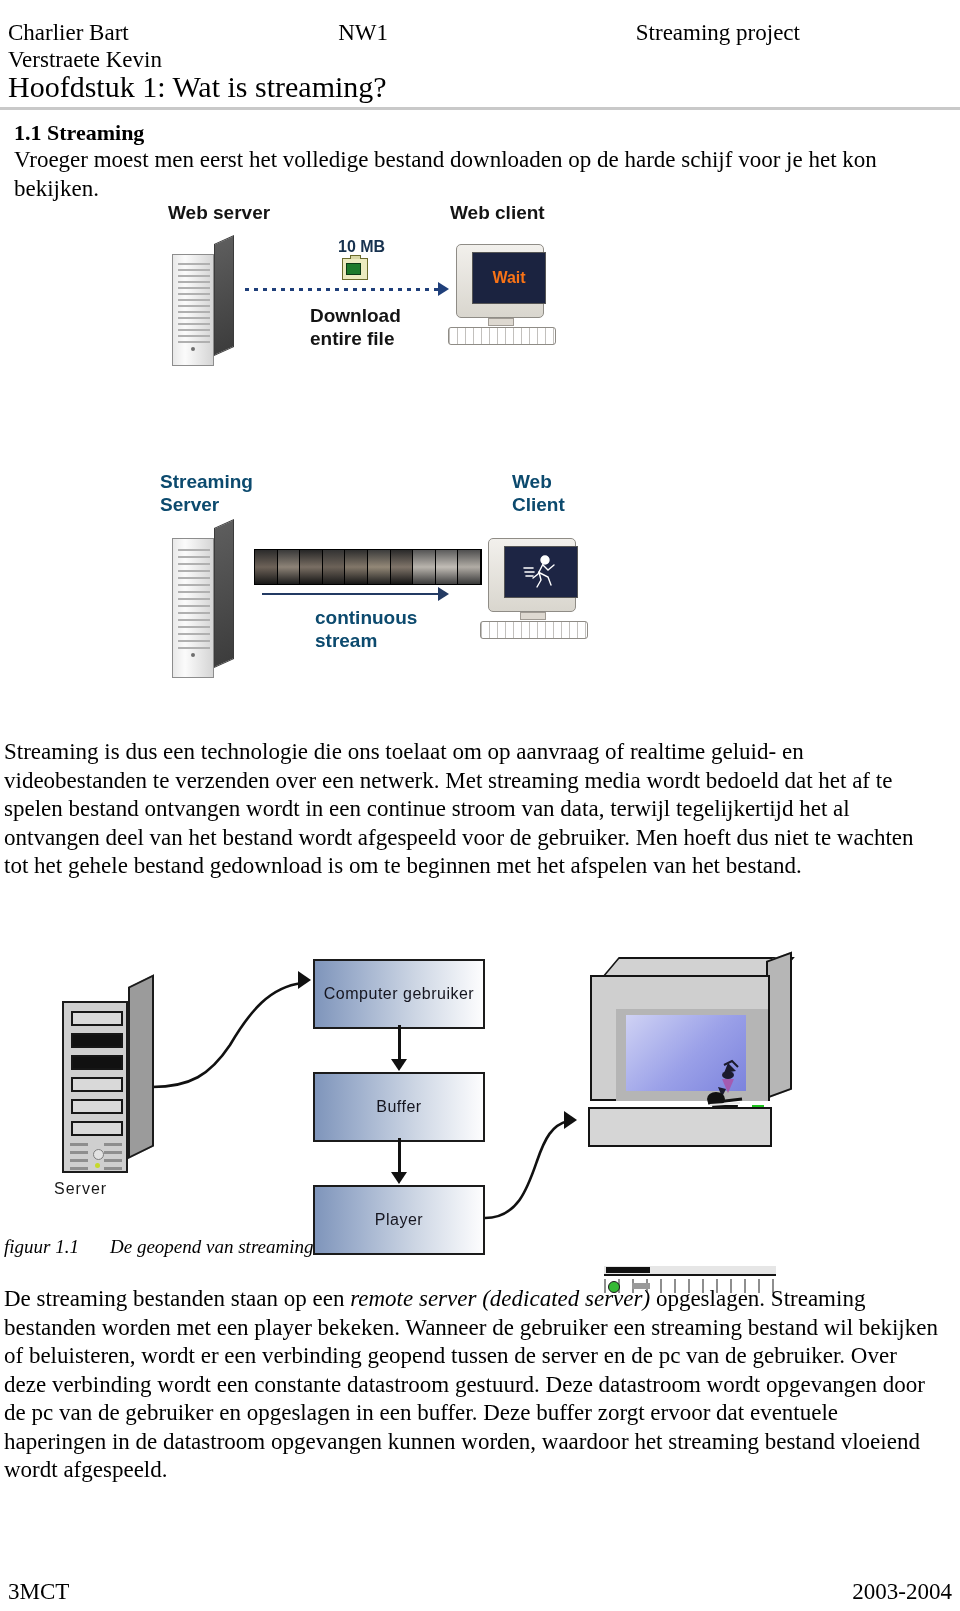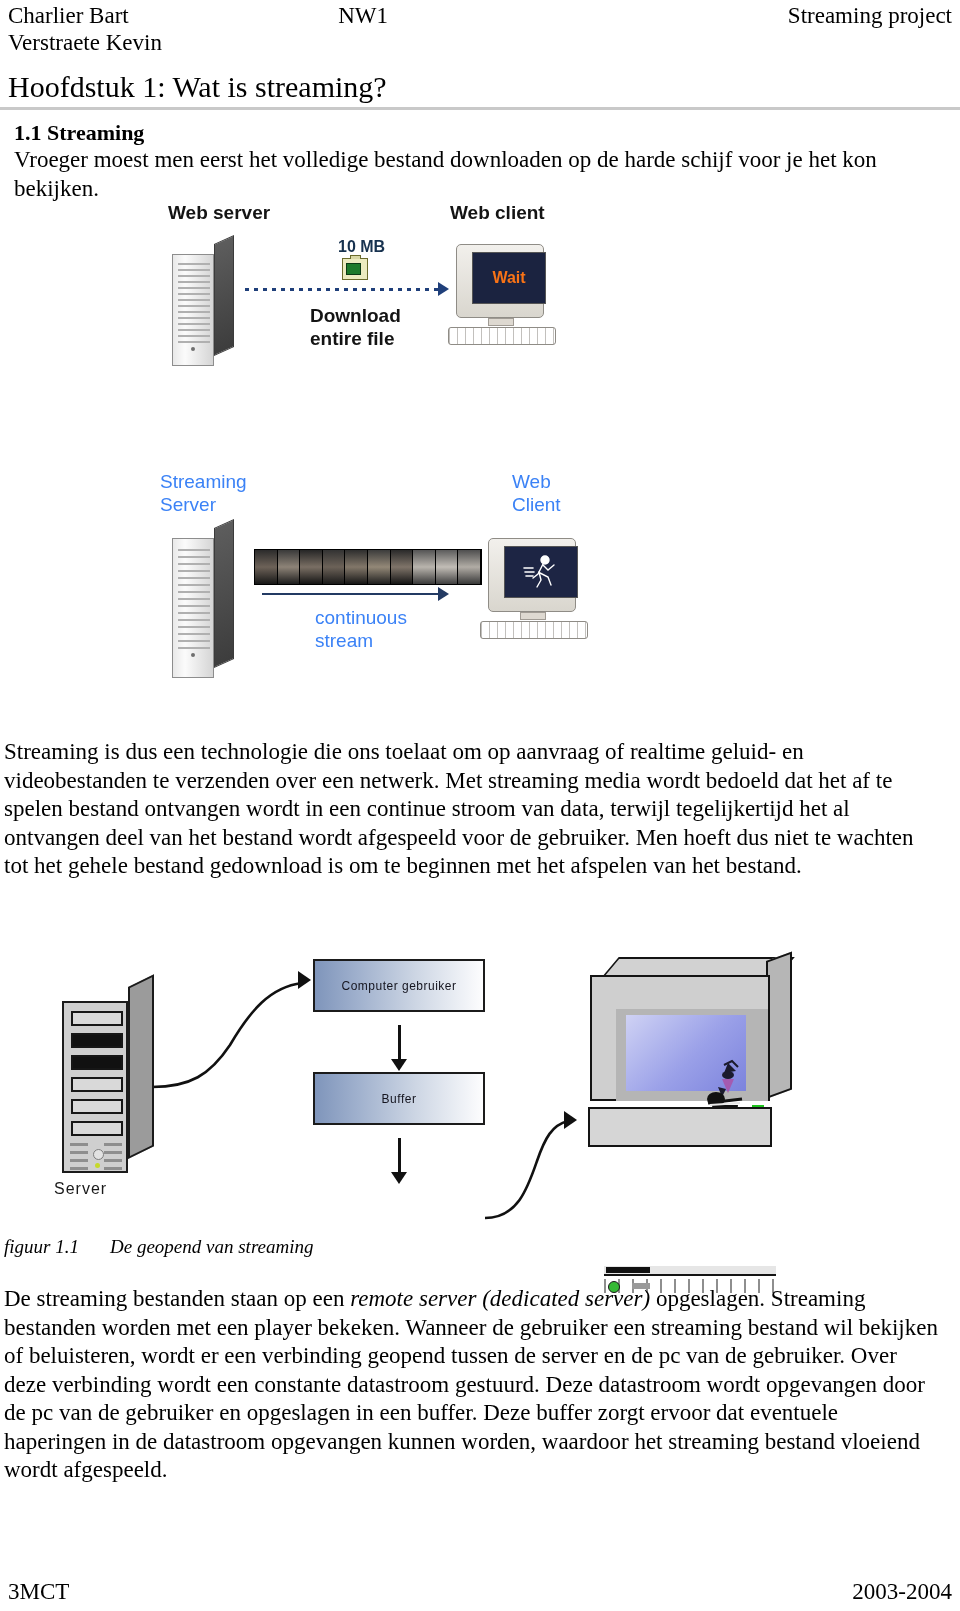--- a/index.html
+++ b/index.html
@@ -3,26 +3,26 @@
 <meta charset="utf-8">
 <style>
   html,body{margin:0;padding:0;background:#fff;}
   body{
     width:960px;height:1611px;position:relative;overflow:hidden;
     font-family:"Liberation Serif","DejaVu Serif",serif;color:#000;
   }
   .page{position:absolute;inset:0;}
 
   
-  .hdr{position:absolute;left:8px;right:8px;top:2px;height:52px;}
+  .hdr{position:absolute;left:8px;right:8px;top:19px;height:52px;}
   .hdr-row{display:flex;justify-content:space-between;align-items:flex-start;
            font-size:23px;line-height:27px;}
   .hdr-left{width:34%;}
   .hdr-mid{width:32%;text-align:left;padding-left:14px;}
-  .hdr-right{width:34%;text-align:right;}
+  .hdr-right{width:34%;text-align:left;}
   .hdr-left2{font-size:23px;line-height:27px;}
 
   
   .chapter{position:absolute;left:8px;top:70px;font-size:30px;line-height:34px;}
   .rule{position:absolute;left:0;top:107px;width:960px;height:3px;background:#c9c9c9;}
 
   
   .sect{position:absolute;left:14px;top:120px;font-size:22px;line-height:26px;font-weight:bold;}
   .para{position:absolute;font-size:23px;line-height:28.5px;text-align:left;}
   .p1{left:14px;top:146px;width:924px;}
@@ -92,21 +92,21 @@
      border:1px solid #a09b94;box-sizing:border-box;}
   .crt .kbd{position:absolute;left:0;top:83px;width:108px;height:18px;
      background:linear-gradient(to bottom,#efece6,#ccc7bd);
      border:1px solid #8f8c86;border-radius:3px;box-sizing:border-box;
      background-image:repeating-linear-gradient(to right,rgba(120,115,108,.45) 0 1px,transparent 1px 8px);}
   .f1-crt{left:298px;top:48px;}
 
   
   .fig2{position:absolute;left:150px;top:466px;width:450px;height:225px;}
   .f2-lbl{position:absolute;font-family:"Liberation Sans","DejaVu Sans",sans-serif;
-          font-weight:normal;font-size:19px;color:#3b82f6;line-height:23px;white-space:nowrap;}
+          font-weight:bold;font-size:19px;color:#0c4a6e;line-height:23px;white-space:nowrap;}
   .f2-srv-lbl{left:10px;top:4px;}
   .f2-cli-lbl{left:330px;top:4px;margin-left:32px;}
   .f2-cs{left:165px;top:140px;font-size:19px;line-height:23px;}
   .f2-tower{left:22px;top:62px;height:150px;}
   .f2-tower .front{height:140px;}
   .f2-tower .side{height:140px;}
 
   
   .strip{position:absolute;left:104px;top:83px;width:228px;height:36px;
      background:#111;border:1px solid #000;box-sizing:border-box;
@@ -114,25 +114,25 @@
   .strip .frm{flex:1 1 0;height:100%;border-right:1px solid #000;box-sizing:border-box;}
   .f2-line{position:absolute;left:112px;top:127px;width:178px;height:2px;background:#233a63;}
   .f2-arrow{position:absolute;left:288px;top:121px;width:0;height:0;
      border-left:11px solid #233a63;border-top:7px solid transparent;border-bottom:7px solid transparent;}
   .f2-crt{left:330px;top:72px;}
   .f2-crt .screen{background:#1d2544;}
   .runner{width:40px;height:40px;}
 
   
   .fig3{position:absolute;left:40px;top:925px;width:790px;height:305px;}
-  .box{position:absolute;width:172px;height:53px;box-sizing:border-box;
+  .box{position:absolute;width:172px;height:70px;box-sizing:border-box;
      background:linear-gradient(to right,#7f95bb 0%,#9fb0cd 25%,#cdd6e4 60%,#fdfdfe 100%);
      border:2px solid #1b1b1b;
      display:flex;align-items:center;justify-content:center;
-     font-family:"Liberation Sans","DejaVu Sans",sans-serif;font-size:12px;color:#15151f;
+     font-family:"Liberation Sans","DejaVu Sans",sans-serif;font-size:16px;color:#15151f;
      letter-spacing:.5px;}
   .box-user{left:273px;top:34px;}
   .box-buf{left:273px;top:147px;}
   .box-play{left:273px;top:260px;}
 
   .vline{position:absolute;left:358px;width:3px;background:#111;}
   .v1{top:100px;height:38px;}
   .v2{top:213px;height:38px;}
   .varrow{position:absolute;left:351px;width:0;height:0;
      border-top:12px solid #111;border-left:8.5px solid transparent;border-right:8.5px solid transparent;}
@@ -374,20 +374,23 @@
     </div>
     <div class="vline v1"></div>
     <div class="varrow va1"></div>
 
     <div class="box box-buf">
       <span>Buffer</span>
     </div>
     <div class="vline v2"></div>
     <div class="varrow va2"></div>
 
+    <div class="box box-play">
+      <span>Player</span>
+    </div>
 
     <div class="pc">
       <div class="mon-top"></div>
       <div class="mon-side"></div>
       <div class="mon-face">
         <div class="bezel"></div>
         <div class="scr">
           <svg class="clown" viewBox="0 0 54 66">
             <g>
               <path d="M30 4 L26 14 L38 12 Z" fill="#1b1b2e"></path>

